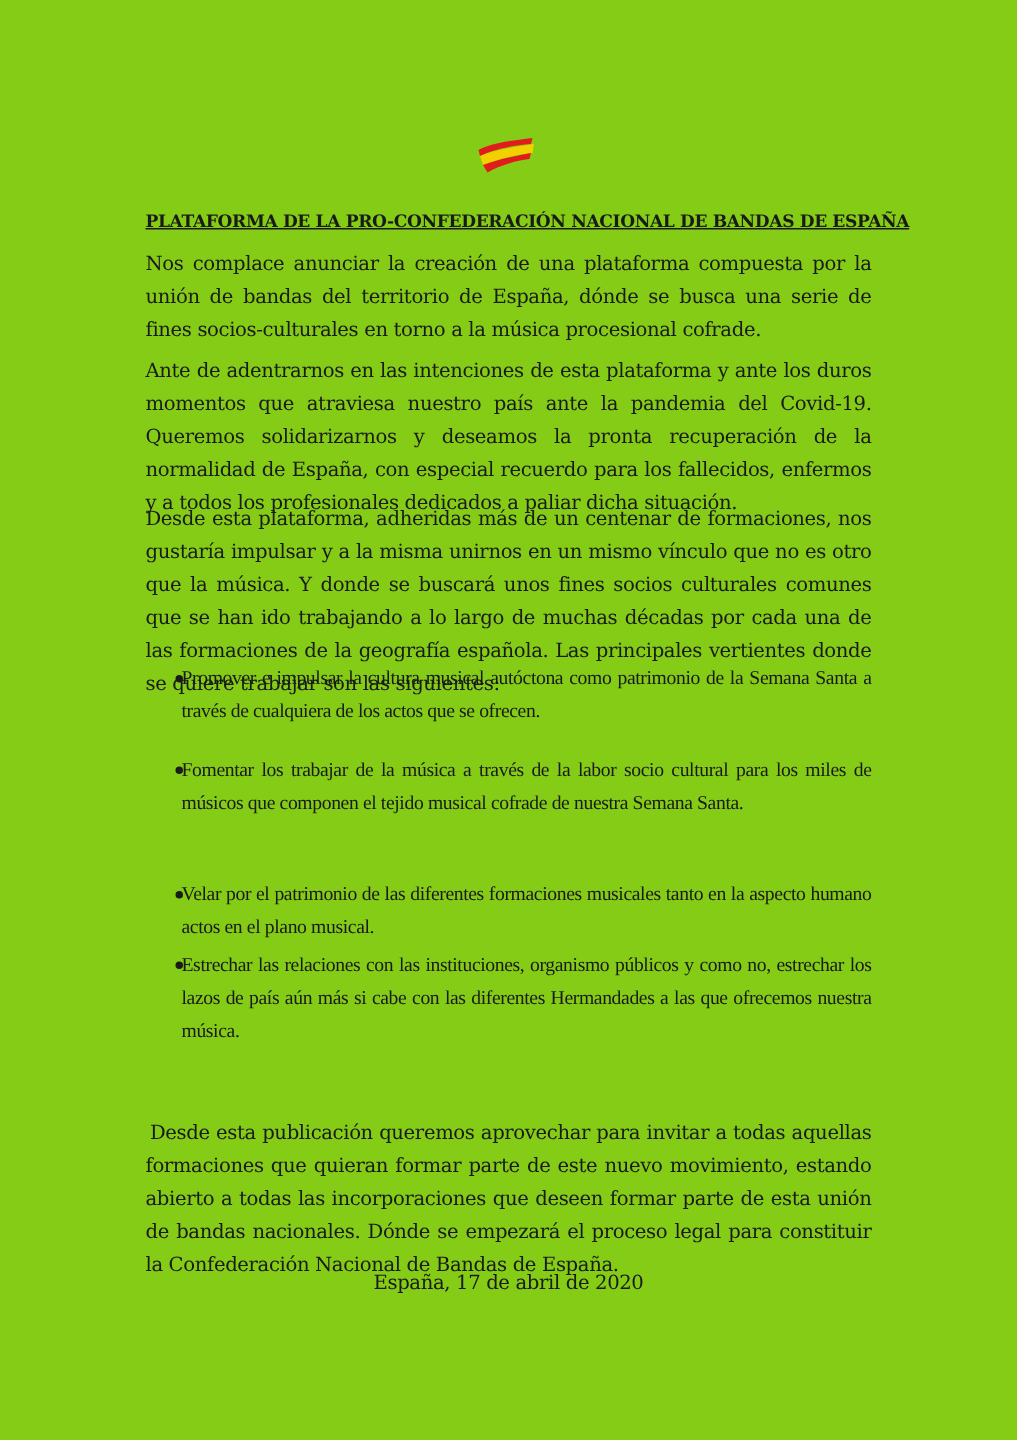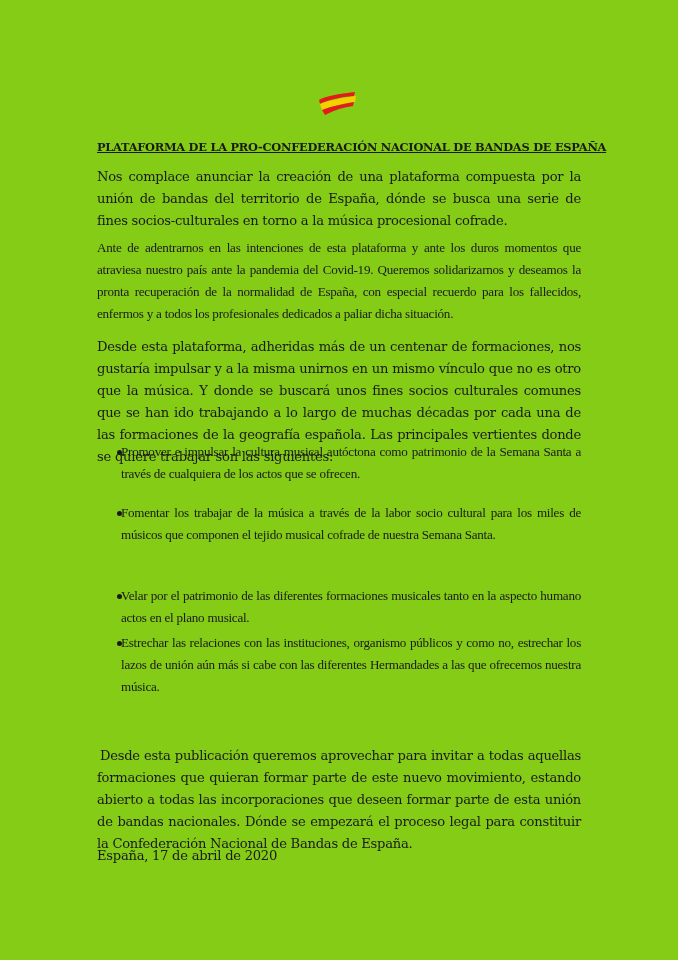--- a/index.html
+++ b/index.html
@@ -5,35 +5,35 @@
   html, body { margin: 0; padding: 0; background: #ffffff; }
   body { width: 678px; height: 960px; position: relative; overflow: hidden;
          font-family: "DejaVu Serif", serif; color: #1a1a1a; }
   .page { position: absolute; left: 0; top: 0; width: 678px; height: 960px; background: #84cc16; }
   .flag { position: absolute; left: 316px; top: 90px; width: 42px; height: 28px; }
   .title { position: absolute; left: 97px; top: 140px; width: 484px; text-align: center;
            font-size: 11.4px; font-weight: bold; text-decoration: underline; letter-spacing: -0.25px; white-space: nowrap; }
   .para { position: absolute; left: 97px; width: 484px; font-size: 13.1px; line-height: 22px;
           text-align: justify; letter-spacing: -0.25px; margin: 0; }
   .p1 { top: 166px; }
-  .p2 { top: 237px; font-family: Liberation Serif, serif; }
+  .p2 { top: 237px; }
   .p3 { top: 336px; }
   .bullets { position: absolute; left: 97px; top: 441px; width: 484px; margin: 0; padding: 0; list-style: none; }
   .bullets li { position: relative; padding-left: 24px; font-size: 13.1px; line-height: 22px;
                 text-align: justify; letter-spacing: -0.25px; }
   .bullets li .dot { position: absolute; left: 20px; top: 9px; width: 5px; height: 5px; border-radius: 50%; background: #1a1a1a; }
   .bullets li { margin-left: 0; }
   .bullets li .txt { display: block; margin-left: 0; padding-left: 0; font-family: Liberation Serif, serif; }
   .b1 { position: absolute; left: 0; top: 0; }
   .b2 { position: absolute; left: 0; top: 61px; }
   .b3 { position: absolute; left: 0; top: 144px; }
   .b4 { position: absolute; left: 0; top: 191px; }
   .bullets li { position: absolute; width: 460px; padding-left: 24px; }
   .p4 { top: 745px; text-indent: 3px; }
-  .date { position: absolute; left: 97px; top: 848px; width: 484px; text-align: left; font-size: 13.1px; letter-spacing: -0.25px; }
+  .date { position: absolute; left: 97px; top: 848px; width: 484px; text-align: center; font-size: 13.1px; letter-spacing: -0.25px; }
 </style>
 </head>
 <body>
 
 <div class="page">
   <svg class="flag" viewBox="0 0 42 28">
     <path d="M3 10 C10 6, 22 4, 39 2 L38 6 C24 7, 12 10, 4 14 Z" fill="#e21c1c"></path>
     <path d="M4 14 C14 10, 26 8, 40 6 L39 12 C28 13, 16 16, 6 20 Z" fill="#f5d000"></path>
     <path d="M6 20 C16 16, 28 14, 38 12 L37 16 C28 17, 18 20, 9 25 Z" fill="#e21c1c"></path>
   </svg>
@@ -52,20 +52,20 @@
     <li class="b2">
       <span class="dot"></span>
       <span class="txt">Fomentar los trabajar de la música a través de la labor socio cultural para los miles de músicos que componen el tejido musical cofrade de nuestra Semana Santa.</span>
     </li>
     <li class="b3">
       <span class="dot"></span>
       <span class="txt">Velar por el patrimonio de las diferentes formaciones musicales tanto en la aspecto humano actos en el plano musical.</span>
     </li>
     <li class="b4">
       <span class="dot"></span>
-      <span class="txt">Estrechar las relaciones con las instituciones, organismo públicos y como no, estrechar los lazos de unión aún más si cabe con las diferentes Hermandades a las que ofrecemos nuestra música.</span>
+      <span class="txt">Estrechar las relaciones con las instituciones, organismo públicos y como no, estrechar los lazos de país aún más si cabe con las diferentes Hermandades a las que ofrecemos nuestra música.</span>
     </li>
   </ul>
 
   <p class="para p4">Desde esta publicación queremos aprovechar para invitar a todas aquellas formaciones que quieran formar parte de este nuevo movimiento, estando abierto a todas las incorporaciones que deseen formar parte de esta unión de bandas nacionales. Dónde se empezará el proceso legal para constituir la Confederación Nacional de Bandas de España.</p>
 
   <div class="date">España, 17 de abril de 2020</div>
 </div>
 
 </body></html>

